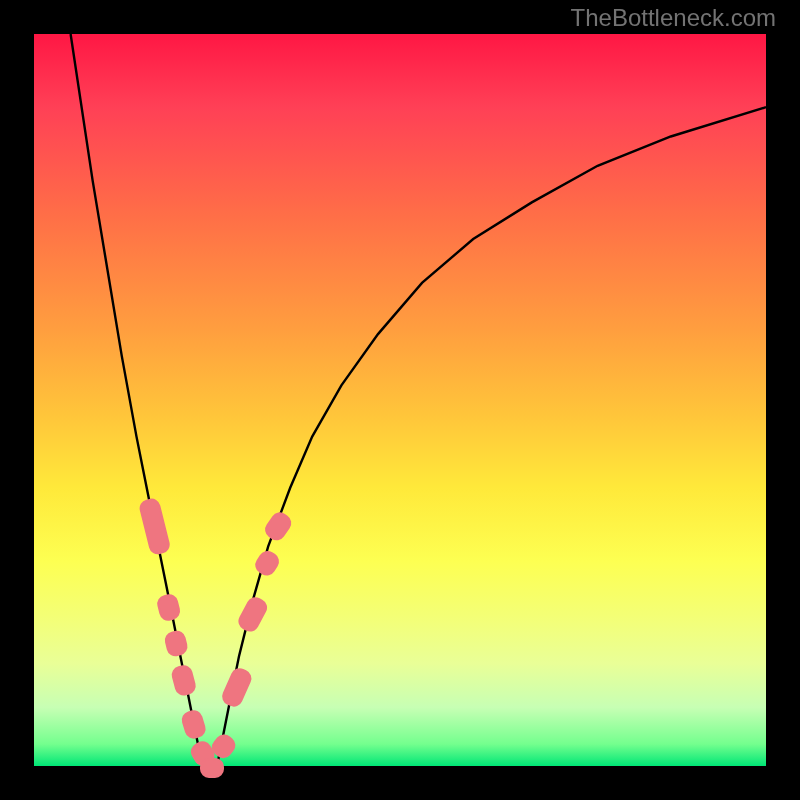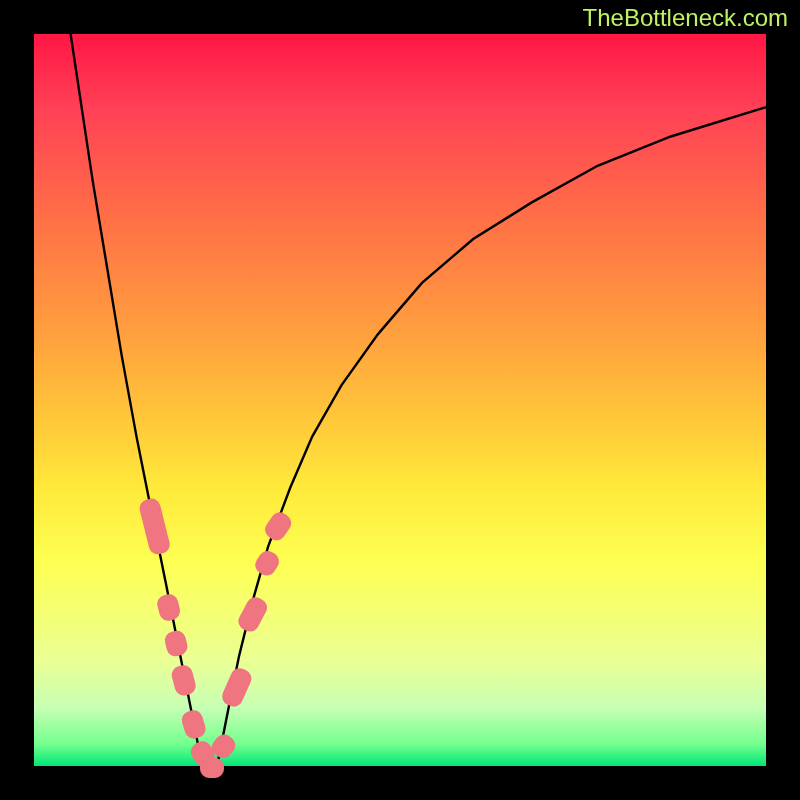--- a/index.html
+++ b/index.html
@@ -56,26 +56,26 @@
   }
   .marker {
     position: absolute;
     background: #ef7580;
     border: 2px solid #ef7580;
     border-radius: 9px;
     transform-origin: center center;
   }
   .watermark {
     position: absolute;
-    right: 12px;
+    right: 24px;
     top: 4px;
     font-family: Arial, Helvetica, sans-serif;
     font-size: 24px;
     font-weight: 500;
-    color: #bef264;
+    color: #737373;
   }
 </style>
 </head>
 <body>
 
 <div class="stage">
   <div class="plot">
     <svg class="svg-layer" viewBox="0 0 732 732" preserveAspectRatio="none">
       <path d="M36.6 0.0 L58.6 146.4 L73.2 234.2 L87.8 322.1 L102.5 402.6 L109.8 439.2 L117.1 475.8 L124.4 512.4 L131.8 549.0 L139.1 585.6 L146.4 622.2 L153.7 658.8 L161.0 695.4 L168.4 732.0 " fill="none" stroke="#000000" stroke-width="2.4"></path>
       <path d="M183.0 732.0 L190.3 695.4 L197.6 658.8 L205.0 622.2 L212.3 592.9 L219.6 563.6 L234.2 512.4 L256.2 453.8 L278.2 402.6 L307.4 351.4 L344.0 300.1 L388.0 248.9 L439.2 205.0 L497.8 168.4 L563.6 131.8 L636.8 102.5 L732.0 73.2 " fill="none" stroke="#000000" stroke-width="2.4"></path>

